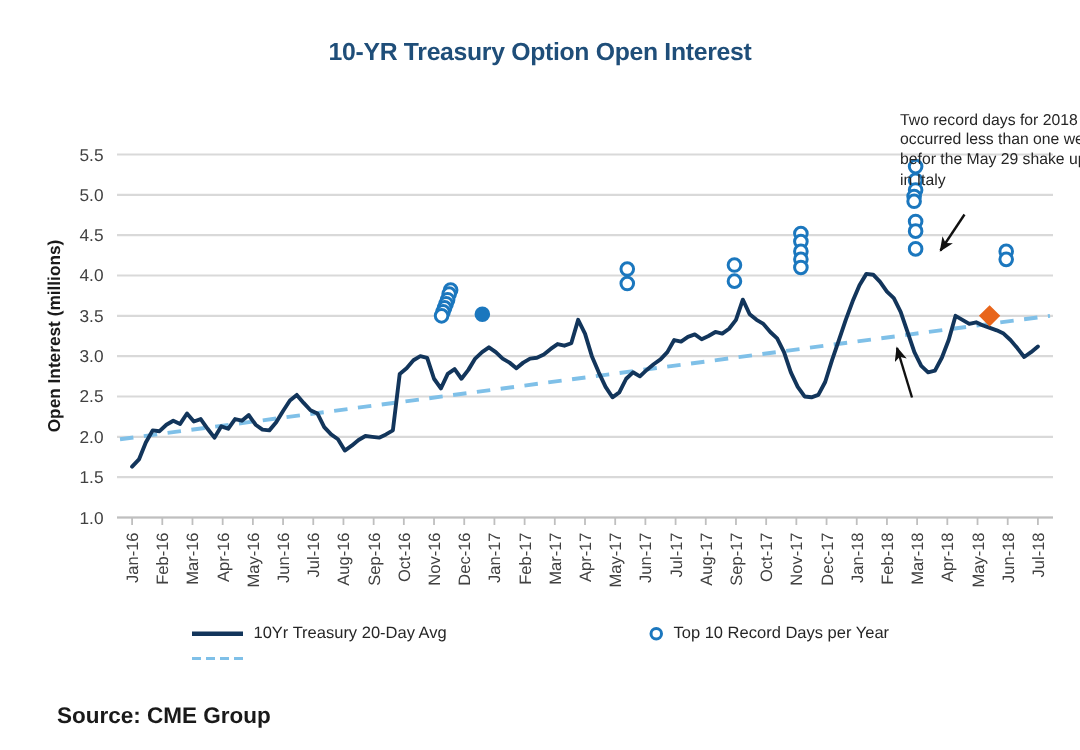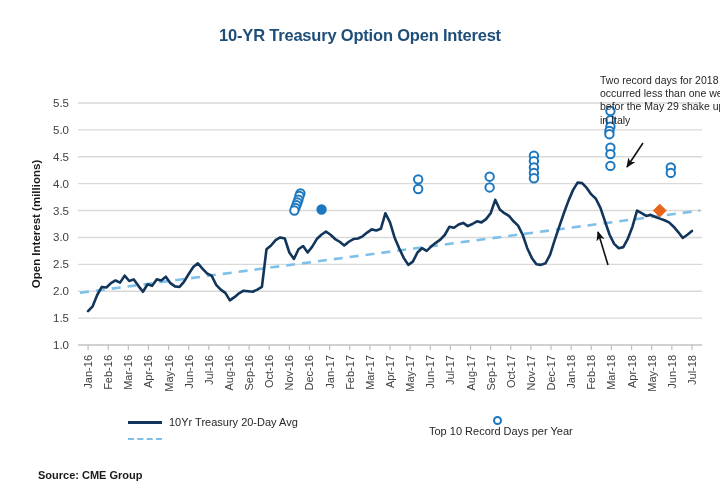--- a/index.html
+++ b/index.html
@@ -63,21 +63,21 @@
     width: 135px;
     margin-top: 20px;
   }
   #anno-may29 {
     left: 487px; top: 280px;
     width: 218px;
   }
   #source-note {
     position: absolute;
     left: 38px; top: 469px;
-    font-size: 11px;
+    font-size: 15px;
     font-weight: bold;
     color: #1a1a1a;
   }
   #legend {
     position: absolute;
     left: 128px; top: 414px;
     width: 500px;
     height: 46px;
   }
   .legend-row {
@@ -102,21 +102,21 @@
     border-top: 2.5px dashed #7FC0E8;
   }
   .swatch-circle {
     width: 9px; height: 9px;
     border-radius: 50%;
     border: 2.2px solid #1B77BE;
     box-sizing: border-box;
   }
   #lg-line   { left: 0px;   top: 2px; }
   #lg-dash   { left: 0px;   top: 24px; }
-  #lg-circle { left: 294px; top: 2px; flex-direction: column; }
+  #lg-circle { left: 305px; top: 2px; }
 </style>
 </head>
 <body>
 
 <div id="chart-root">
 
   <div id="chart-title">10-YR Treasury Option Open Interest</div>
 
   <svg class="plot" id="plot-svg" viewBox="0 0 720 500" preserveAspectRatio="none">
       <line x1="78" y1="345" x2="702" y2="345" stroke="#D9D9D9" stroke-width="1.4"></line>

